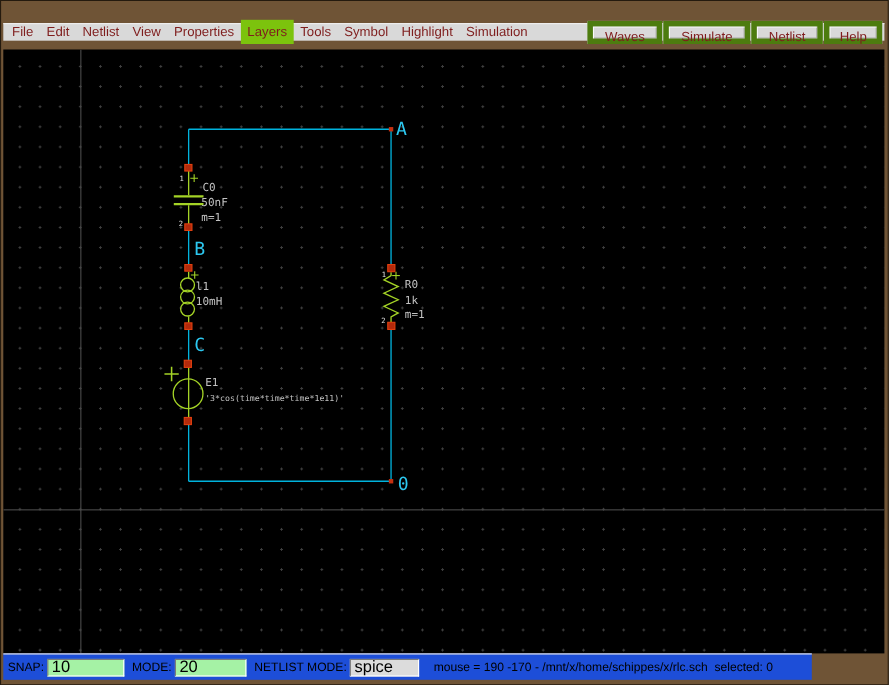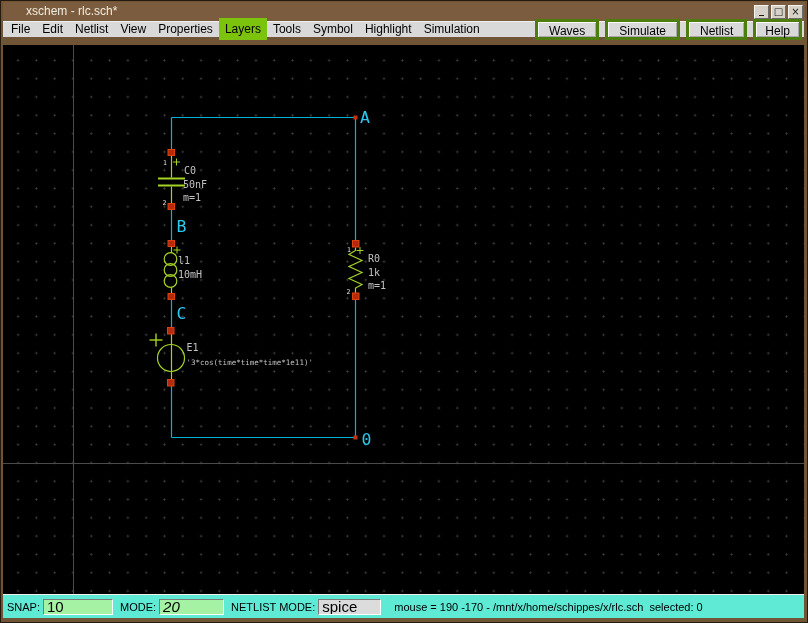--- a/index.html
+++ b/index.html
@@ -22,76 +22,68 @@
     width:15px;height:14px;background:#d6d2c8;
     border:1px solid;border-color:#f6f4ee #6b6b6b #6b6b6b #f6f4ee;
     color:#1a1a1a;font-size:10px;line-height:12px;text-align:center;
     font-family:"DejaVu Sans",sans-serif;cursor:default;
   }
   .winbtn.min{line-height:8px;font-weight:bold;}
   
   .menubar{
     position:absolute;top:21px;left:3px;right:4px;height:16px;
     background:#d9d9d9;border-top:1px solid #f1f1f1;
-    display:flex;align-items:center;font-size:12px;color:#000000;
+    display:flex;align-items:center;font-size:12px;color:#7f1d1d;
   }
   .menuitem{padding:4px 6px;margin-top:-1px;white-space:nowrap;}
   .menuitem:first-child{margin-left:2px;}
   .menuitem.active{background:#7cc30d;}
   .menuspacer{flex:1;}
   .mbutton{
-    height:21px;margin-left:6px;padding:0 11px;background:#d9d9d9;
-    border:3px solid #4d7c0f;
+    height:21px;margin-left:1px;padding:0 11px;background:#d9d9d9;
+    border:5px solid #4d7c0f;
     box-shadow:inset 1px 1px 0 #fafafa, inset -1px -1px 0 #a8a8a8;
     font-size:12px;line-height:19px;white-space:nowrap;
   }
   .mbutton:last-child{margin-right:2px;padding:0 9px;}
   
   .canvas{
     position:absolute;top:45px;left:3px;width:801px;height:549px;
     background:#000;
     background-image:radial-gradient(circle, #404040 0.9px, transparent 1.1px);
     background-size:18.3px 18.3px;
     background-position:5.95px 6.25px;
     overflow:hidden;
   }
   .axis-v{position:absolute;left:70px;top:0;bottom:0;width:1px;background:#4b4b4b;}
   .axis-h{position:absolute;top:418px;left:0;right:0;height:1px;background:#4b4b4b;}
   .schem-svg{position:absolute;left:0;top:0;}
   
   .statusbar{
-    position:absolute;top:594px;left:3px;width:801px;height:24px;
-    background:#5eead4;border-top:1px solid #efefef;
+    position:absolute;top:594px;left:3px;width:735px;height:24px;
+    background:#1d4ed8;border-top:1px solid #efefef;
     display:flex;align-items:center;font-size:11px;color:#000;
     padding-left:4px;
   }
   .statuslabel{margin-right:3px;white-space:nowrap;}
   .statusinput{
     height:16px;border:1px solid;border-color:#7a7a7a #ffffff #ffffff #7a7a7a;
     font-family:"Liberation Sans",sans-serif;font-size:15px;color:#000;
     padding:0 3px;margin-right:7px;
   }
   .green{background:#a5f2a5;}
   .grey{background:#dcdcdc;}
   .statusinfo{margin-left:6px;white-space:pre;}
   svg text{font-family:"DejaVu Sans Mono",monospace;}
 </style>
 </head>
 <body>
 
 <div class="window">
 
-  <div class="titlebar">
-    <span>xschem - rlc.sch*</span>
-    <div class="winbtns">
-      <div class="winbtn min">_</div>
-      <div class="winbtn">□</div>
-      <div class="winbtn">×</div>
-    </div>
-  </div>
 
   <div class="menubar">
     <span class="menuitem">File</span>
     <span class="menuitem">Edit</span>
     <span class="menuitem">Netlist</span>
     <span class="menuitem">View</span>
     <span class="menuitem">Properties</span>
     <span class="menuitem active">Layers</span>
     <span class="menuitem">Tools</span>
     <span class="menuitem">Symbol</span>
@@ -200,19 +192,19 @@
         <text x="176.5" y="319">C</text>
         <text x="361.5" y="445">0</text>
       </g>
     </svg>
   </div>
 
   <div class="statusbar">
     <span class="statuslabel">SNAP:</span>
     <input class="statusinput green" style="width: 70px;" readonly="" value="10">
     <span class="statuslabel">MODE:</span>
-    <input class="statusinput green" style="width: 65px; font-style: italic;" readonly="" value="20">
+    <input class="statusinput green" style="width: 65px;" readonly="" value="20">
     <span class="statuslabel" style="">NETLIST MODE:</span>
     <input class="statusinput grey" style="width: 63px;" readonly="" value="spice">
     <span class="statusinfo">mouse = 190 -170 - /mnt/x/home/schippes/x/rlc.sch  selected: 0</span>
   </div>
 
 </div>
 
 </body></html>

